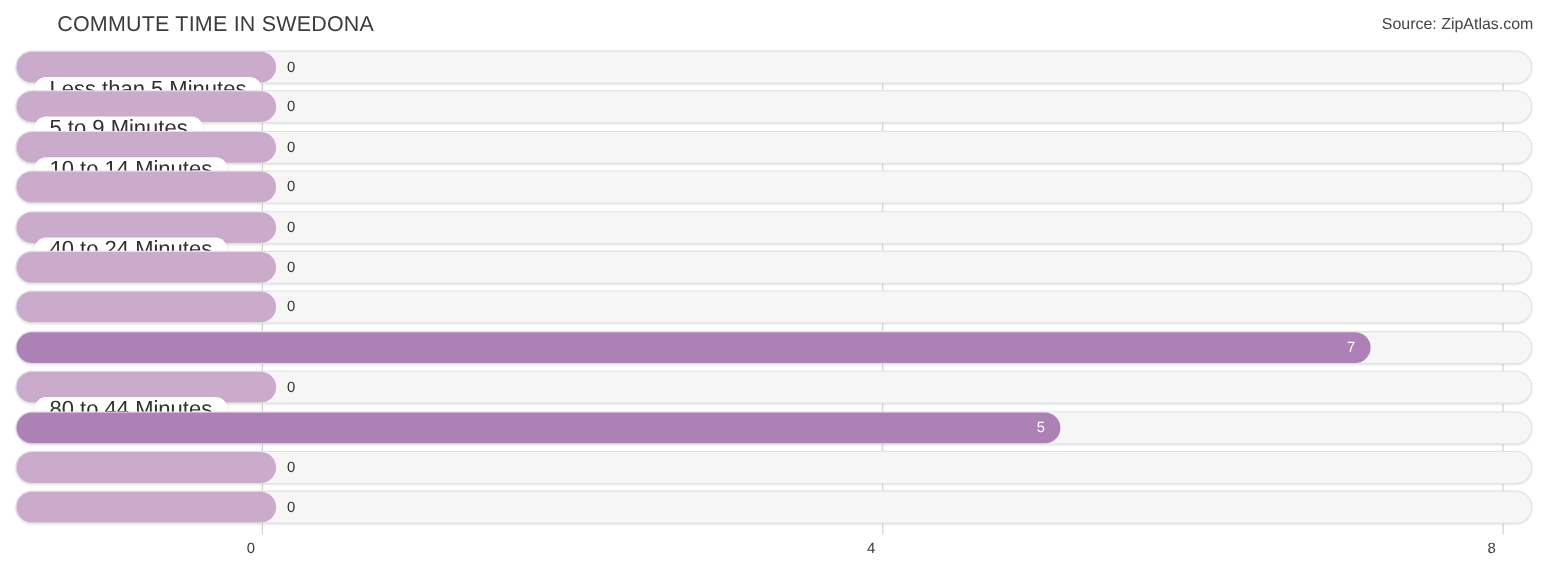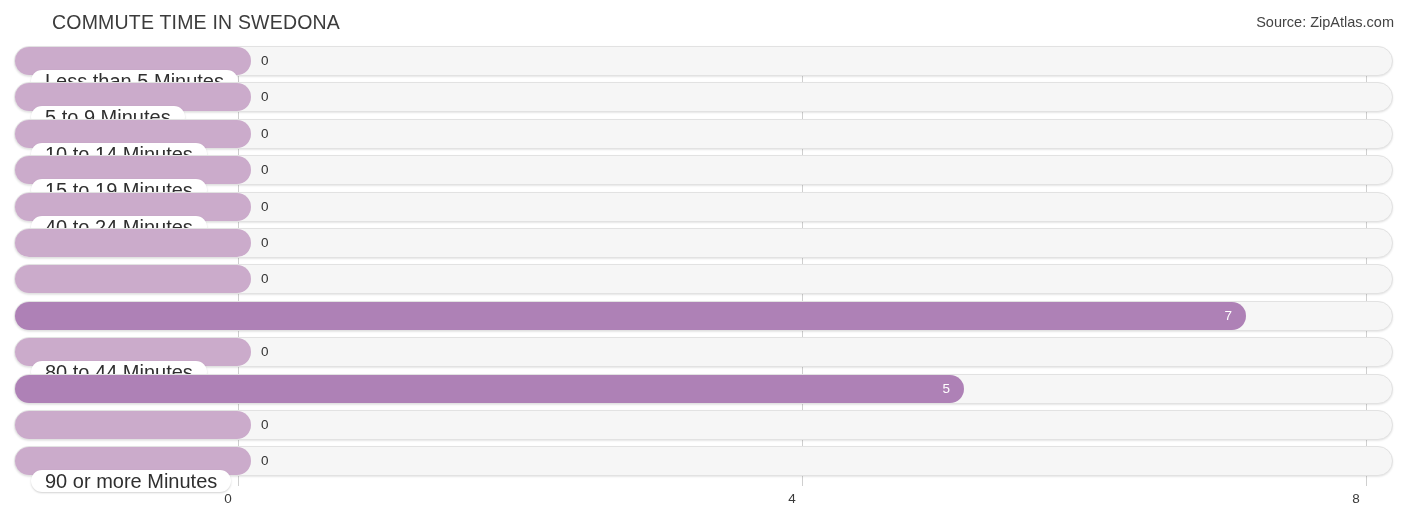--- a/index.html
+++ b/index.html
@@ -179,21 +179,20 @@
         <div class="label-pill">5 to 9 Minutes</div>
       </div>
       <div class="row">
         <div class="bar zero" style="width: 236px;"></div>
         <span class="bar-value-outside" style="left: 246px;">0</span>
         <div class="label-pill">10 to 14 Minutes</div>
       </div>
       <div class="row">
         <div class="bar zero" style="width: 236px;"></div>
         <span class="bar-value-outside" style="left: 246px;">0</span>
-        <div class="label-pill">15 to 19 Minutes</div>
       </div>
       <div class="row">
         <div class="bar zero" style="width: 236px;"></div>
         <span class="bar-value-outside" style="left: 246px;">0</span>
         <div class="label-pill">40 to 24 Minutes</div>
       </div>
       <div class="row">
         <div class="bar zero" style="width: 236px;"></div>
         <span class="bar-value-outside" style="left: 246px;">0</span>
       </div>
@@ -216,21 +215,20 @@
           <span class="bar-value-inside">5</span>
         </div>
       </div>
       <div class="row">
         <div class="bar zero" style="width: 236px;"></div>
         <span class="bar-value-outside" style="left: 246px;">0</span>
       </div>
       <div class="row">
         <div class="bar zero" style="width: 236px;"></div>
         <span class="bar-value-outside" style="left: 246px;">0</span>
-        <div class="label-pill">90 or more Minutes</div>
       </div>
     </div>
 </div>
 
 <div class="axis" id="axis">
     <div class="tick-label" style="left: 228px;">0</div>
     <div class="tick-label" style="left: 792px;">4</div>
     <div class="tick-label" style="left: 1356px;">8</div>
   </div>
 

